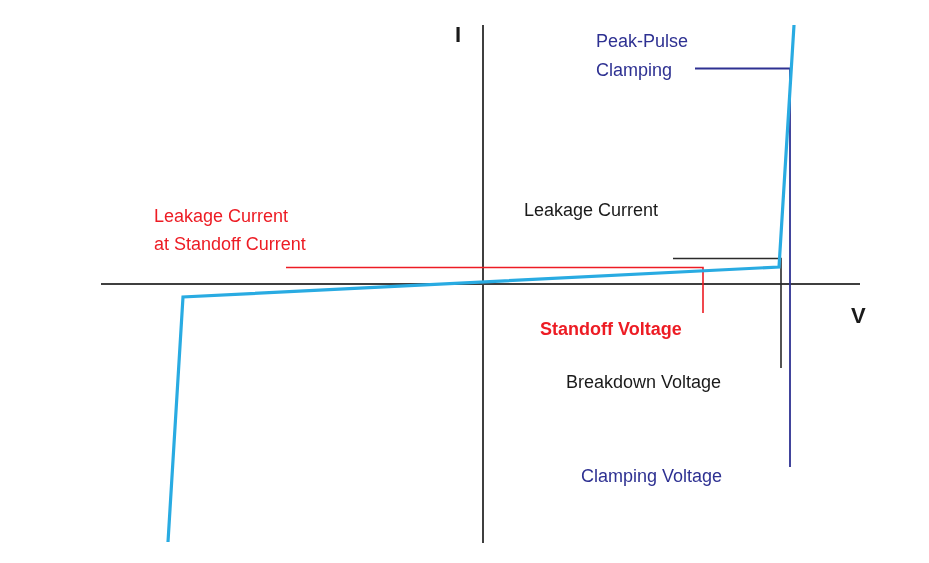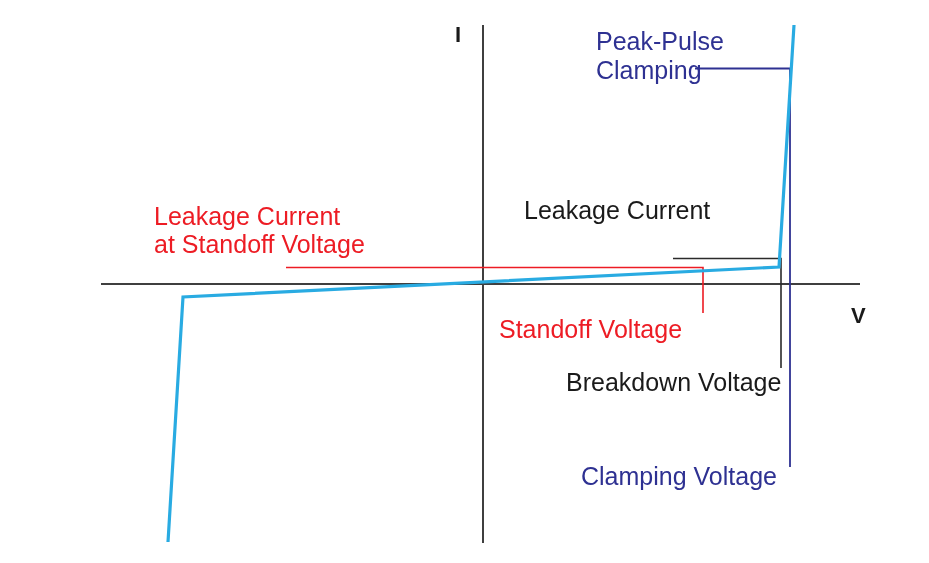--- a/index.html
+++ b/index.html
@@ -41,21 +41,21 @@
   .marker-black {
     stroke: var(--color-black_line, #2b2b2b);
     stroke-width: 1.6;
   }
   .marker-blue {
     stroke: var(--color-blue, #2E3192);
     stroke-width: 1.8;
   }
   .label {
     position: absolute;
-    font-size: 25px;
+    font-size: 18px;
     line-height: 28px;
     white-space: nowrap;
     color: var(--color-text, #1a1a1a);
   }
   .label.red  { color: var(--color-red, #ED1C24); }
   .label.blue { color: var(--color-blue, #2E3192); }
   .axis-label {
     position: absolute;
     font-size: 22px;
     font-weight: bold;
@@ -83,26 +83,26 @@
 
   <div class="axis-label" style="left:851px; top:304px;">V</div>
 
   <div class="label blue" style="left:596px; top:27px; line-height:29px;">
     <div>Peak-Pulse</div>
     <div>Clamping</div>
   </div>
 
   <div class="label red" style="left:154px; top:202px;">
     <div>Leakage Current</div>
-    <div>at Standoff Voltage</div>
+    <div>at Standoff Current</div>
   </div>
 
   <div class="label" style="left:524px; top:196px;">
     <div>Leakage Current</div>
   </div>
 
-  <div class="label red" style="left:499px; top:315px;">Standoff Voltage</div>
+  <div class="label red" style="left:540px; top:315px;font-weight:bold;">Standoff Voltage</div>
 
   <div class="label" style="left:566px; top:368px;">Breakdown Voltage</div>
 
   <div class="label blue" style="left:581px; top:462px;">Clamping Voltage</div>
 
 </div>
 
 </body></html>

